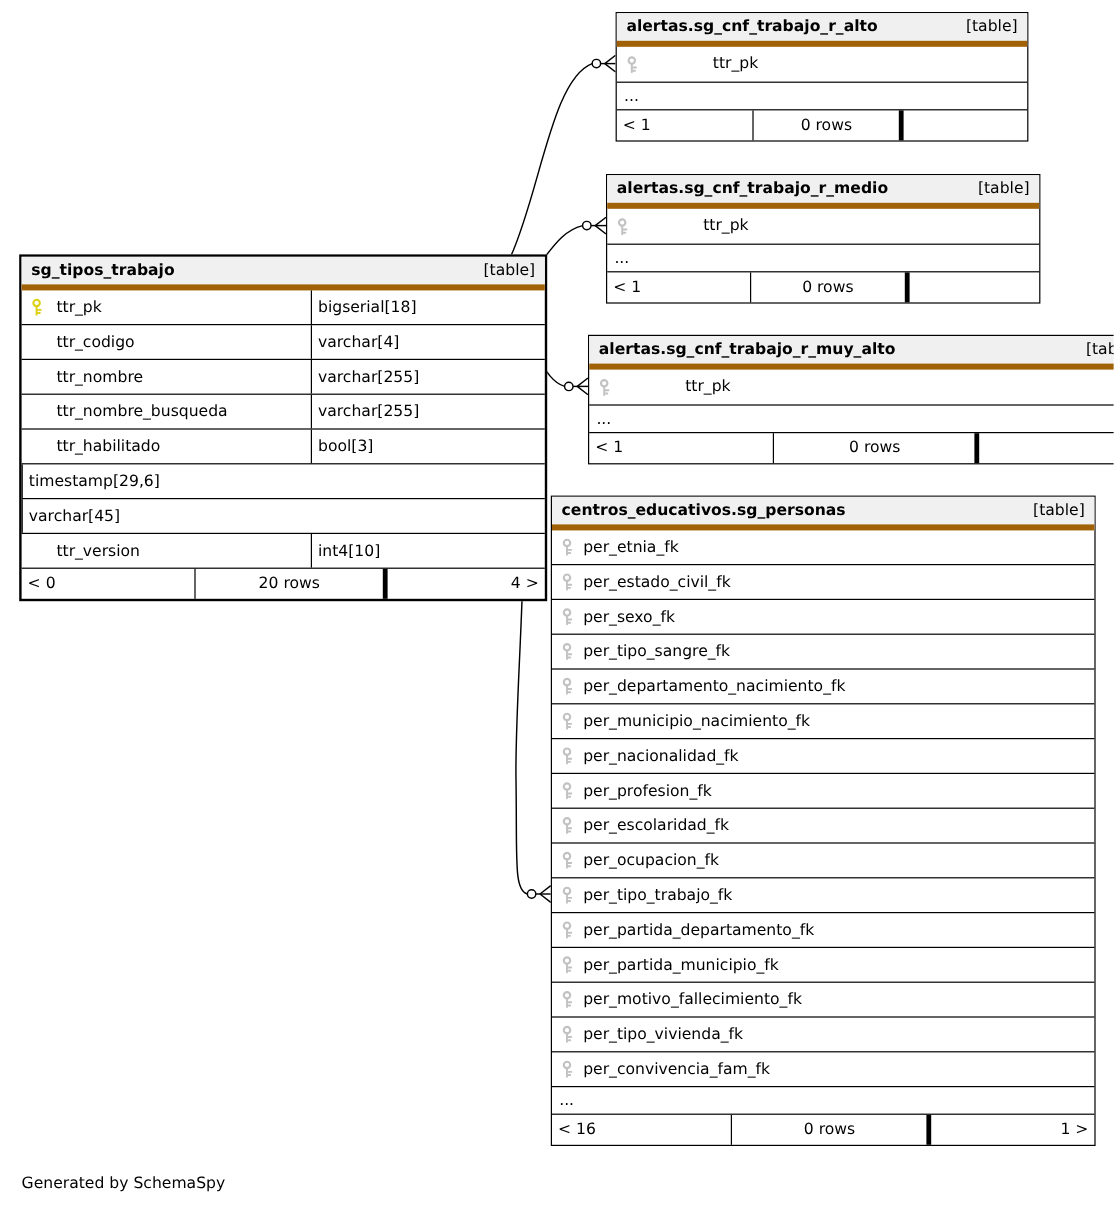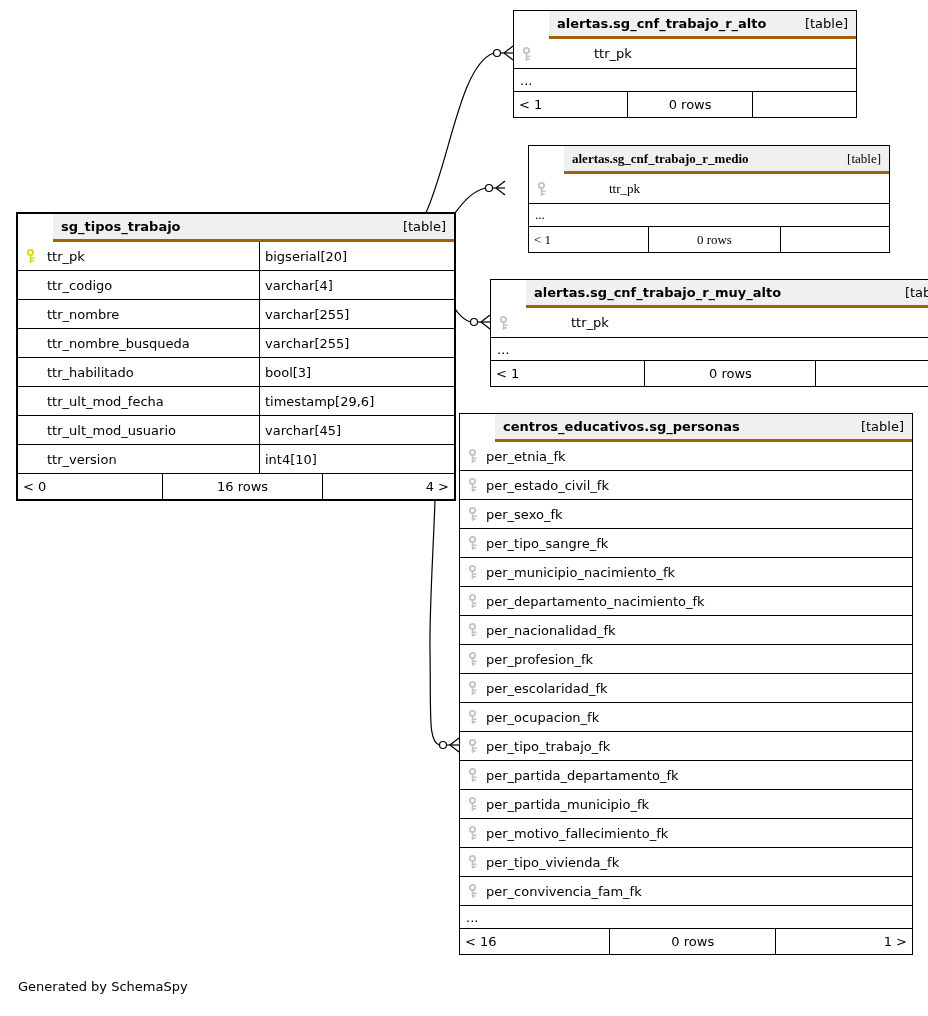--- a/index.html
+++ b/index.html
@@ -13,21 +13,21 @@
 
   .connectors { position:absolute; left:0; top:0; pointer-events:none; }
   .connectors path, .connectors line { stroke:#000; stroke-width:1.2; fill:none; }
   .connectors circle { stroke:#000; stroke-width:1.2; fill:#fff; }
 
   .table-box { position:absolute; background:#fff; border:1px solid #000; }
   .table-box.main { border-width:2px; }
 
   .tb-header {
     display:flex; justify-content:space-between; align-items:center;
-    height:28px; padding:0 8px; background:#f0f0f0; border-bottom:3px solid #a16207;margin-left:35px;
+    height:28px; padding:0 8px; background:#f0f0f0; border-bottom:5px solid #a16207;
   }
   .tb-title { font-weight:bold; white-space:nowrap; }
   .tb-badge { white-space:nowrap; }
 
   .row {
     position:relative; display:flex; align-items:stretch;
     height:29px; border-bottom:1px solid #000;
   }
   .alertas .row { height:30px; }
 
@@ -40,21 +40,21 @@
   .main .col-name { flex:0 0 241px; padding-left:29px; }
   .main .col-type { flex:1 1 auto; display:flex; align-items:center; border-left:1px solid #000; padding-left:5px; white-space:nowrap; }
   .alertas .col-name { flex:1 1 auto; padding-left:80px; }
   .personas .col-name { flex:1 1 auto; padding-left:26px;text-align:right; }
 
   .dots-row { height:23px; display:flex; align-items:center; padding-left:6px; border-bottom:1px solid #000; }
 
   .tb-footer { display:flex; height:25px; }
   .tb-footer .cell { display:flex; align-items:center; padding:0 5px; white-space:nowrap; }
   .tb-footer .cell.left  { width:33%; justify-content:flex-start; }
-  .tb-footer .cell.center{ width:37%; justify-content:center; border-left:1px solid #000; border-right:1px solid #000000; }
+  .tb-footer .cell.center{ width:37%; justify-content:center; border-left:1px solid #000; border-right:4px solid #000000; }
   .tb-footer .cell.right { width:30%; justify-content:flex-end; }
 
   .generated-note { position:absolute; left:18px; top:979px; font-size:13px; }
 </style>
 </head>
 <body>
 
 <svg class="connectors" width="928" height="1016" aria-hidden="true">
 
   <g>
@@ -98,21 +98,21 @@
   <div class="rows">
 
   <div class="row">
         <span class="key-icon pk">
           <svg viewBox="0 0 12 18">
             <circle cx="6" cy="5" r="3" fill="none" stroke="currentColor" stroke-width="2"></circle>
             <path d="M6 8 V16 M6 11.5 H10 M6 14.5 H9" fill="none" stroke="currentColor" stroke-width="1.8" stroke-linecap="round"></path>
           </svg>
         </span>
         <span class="col-name">ttr_pk</span>
-        <span class="col-type">bigserial[20]</span>
+        <span class="col-type">bigserial[18]</span>
       </div>
       <div class="row">
 
         <span class="col-name">ttr_codigo</span>
         <span class="col-type">varchar[4]</span>
       </div>
       <div class="row">
 
         <span class="col-name">ttr_nombre</span>
         <span class="col-type">varchar[255]</span>
@@ -122,37 +122,35 @@
         <span class="col-name">ttr_nombre_busqueda</span>
         <span class="col-type">varchar[255]</span>
       </div>
       <div class="row">
 
         <span class="col-name">ttr_habilitado</span>
         <span class="col-type">bool[3]</span>
       </div>
       <div class="row">
 
-        <span class="col-name">ttr_ult_mod_fecha</span>
         <span class="col-type">timestamp[29,6]</span>
       </div>
       <div class="row">
 
-        <span class="col-name">ttr_ult_mod_usuario</span>
         <span class="col-type">varchar[45]</span>
       </div>
       <div class="row">
 
         <span class="col-name">ttr_version</span>
         <span class="col-type">int4[10]</span>
       </div>
     </div>
   <div class="tb-footer">
     <span class="cell left">&lt; 0</span>
-    <span class="cell center">16 rows</span>
+    <span class="cell center">20 rows</span>
     <span class="cell right">4 &gt;</span>
   </div>
 </div>
 
 <div class="table-box alertas" style="left:513px; top:10px; width:344px;">
   <div class="tb-header">
     <span class="tb-title">alertas.sg_cnf_trabajo_r_alto</span>
     <span class="tb-badge">[table]</span>
   </div>
   <div class="rows">
@@ -168,21 +166,21 @@
       </div>
     </div>
   <div class="dots-row">...</div>
   <div class="tb-footer">
     <span class="cell left">&lt; 1</span>
     <span class="cell center">0 rows</span>
     <span class="cell right"></span>
   </div>
 </div>
 
-<div class="table-box alertas" style="left:528px; top:145px; width:362px;font-family:Liberation Serif, serif;">
+<div class="table-box alertas" style="left:505px; top:145px; width:362px;">
   <div class="tb-header">
     <span class="tb-title">alertas.sg_cnf_trabajo_r_medio</span>
     <span class="tb-badge">[table]</span>
   </div>
   <div class="rows">
 
   <div class="row">
         <span class="key-icon fk">
           <svg viewBox="0 0 12 18">
             <circle cx="6" cy="5" r="3" fill="none" stroke="currentColor" stroke-width="2"></circle>
@@ -268,30 +266,30 @@
         </span>
         <span class="col-name">per_tipo_sangre_fk</span>
       </div>
       <div class="row">
         <span class="key-icon fk">
           <svg viewBox="0 0 12 18">
             <circle cx="6" cy="5" r="3" fill="none" stroke="currentColor" stroke-width="2"></circle>
             <path d="M6 8 V16 M6 11.5 H10 M6 14.5 H9" fill="none" stroke="currentColor" stroke-width="1.8" stroke-linecap="round"></path>
           </svg>
         </span>
+        <span class="col-name">per_departamento_nacimiento_fk</span>
+      </div>
+      <div class="row">
+        <span class="key-icon fk">
+          <svg viewBox="0 0 12 18">
+            <circle cx="6" cy="5" r="3" fill="none" stroke="currentColor" stroke-width="2"></circle>
+            <path d="M6 8 V16 M6 11.5 H10 M6 14.5 H9" fill="none" stroke="currentColor" stroke-width="1.8" stroke-linecap="round"></path>
+          </svg>
+        </span>
         <span class="col-name">per_municipio_nacimiento_fk</span>
-      </div>
-      <div class="row">
-        <span class="key-icon fk">
-          <svg viewBox="0 0 12 18">
-            <circle cx="6" cy="5" r="3" fill="none" stroke="currentColor" stroke-width="2"></circle>
-            <path d="M6 8 V16 M6 11.5 H10 M6 14.5 H9" fill="none" stroke="currentColor" stroke-width="1.8" stroke-linecap="round"></path>
-          </svg>
-        </span>
-        <span class="col-name">per_departamento_nacimiento_fk</span>
       </div>
       <div class="row">
         <span class="key-icon fk">
           <svg viewBox="0 0 12 18">
             <circle cx="6" cy="5" r="3" fill="none" stroke="currentColor" stroke-width="2"></circle>
             <path d="M6 8 V16 M6 11.5 H10 M6 14.5 H9" fill="none" stroke="currentColor" stroke-width="1.8" stroke-linecap="round"></path>
           </svg>
         </span>
         <span class="col-name">per_nacionalidad_fk</span>
       </div>

